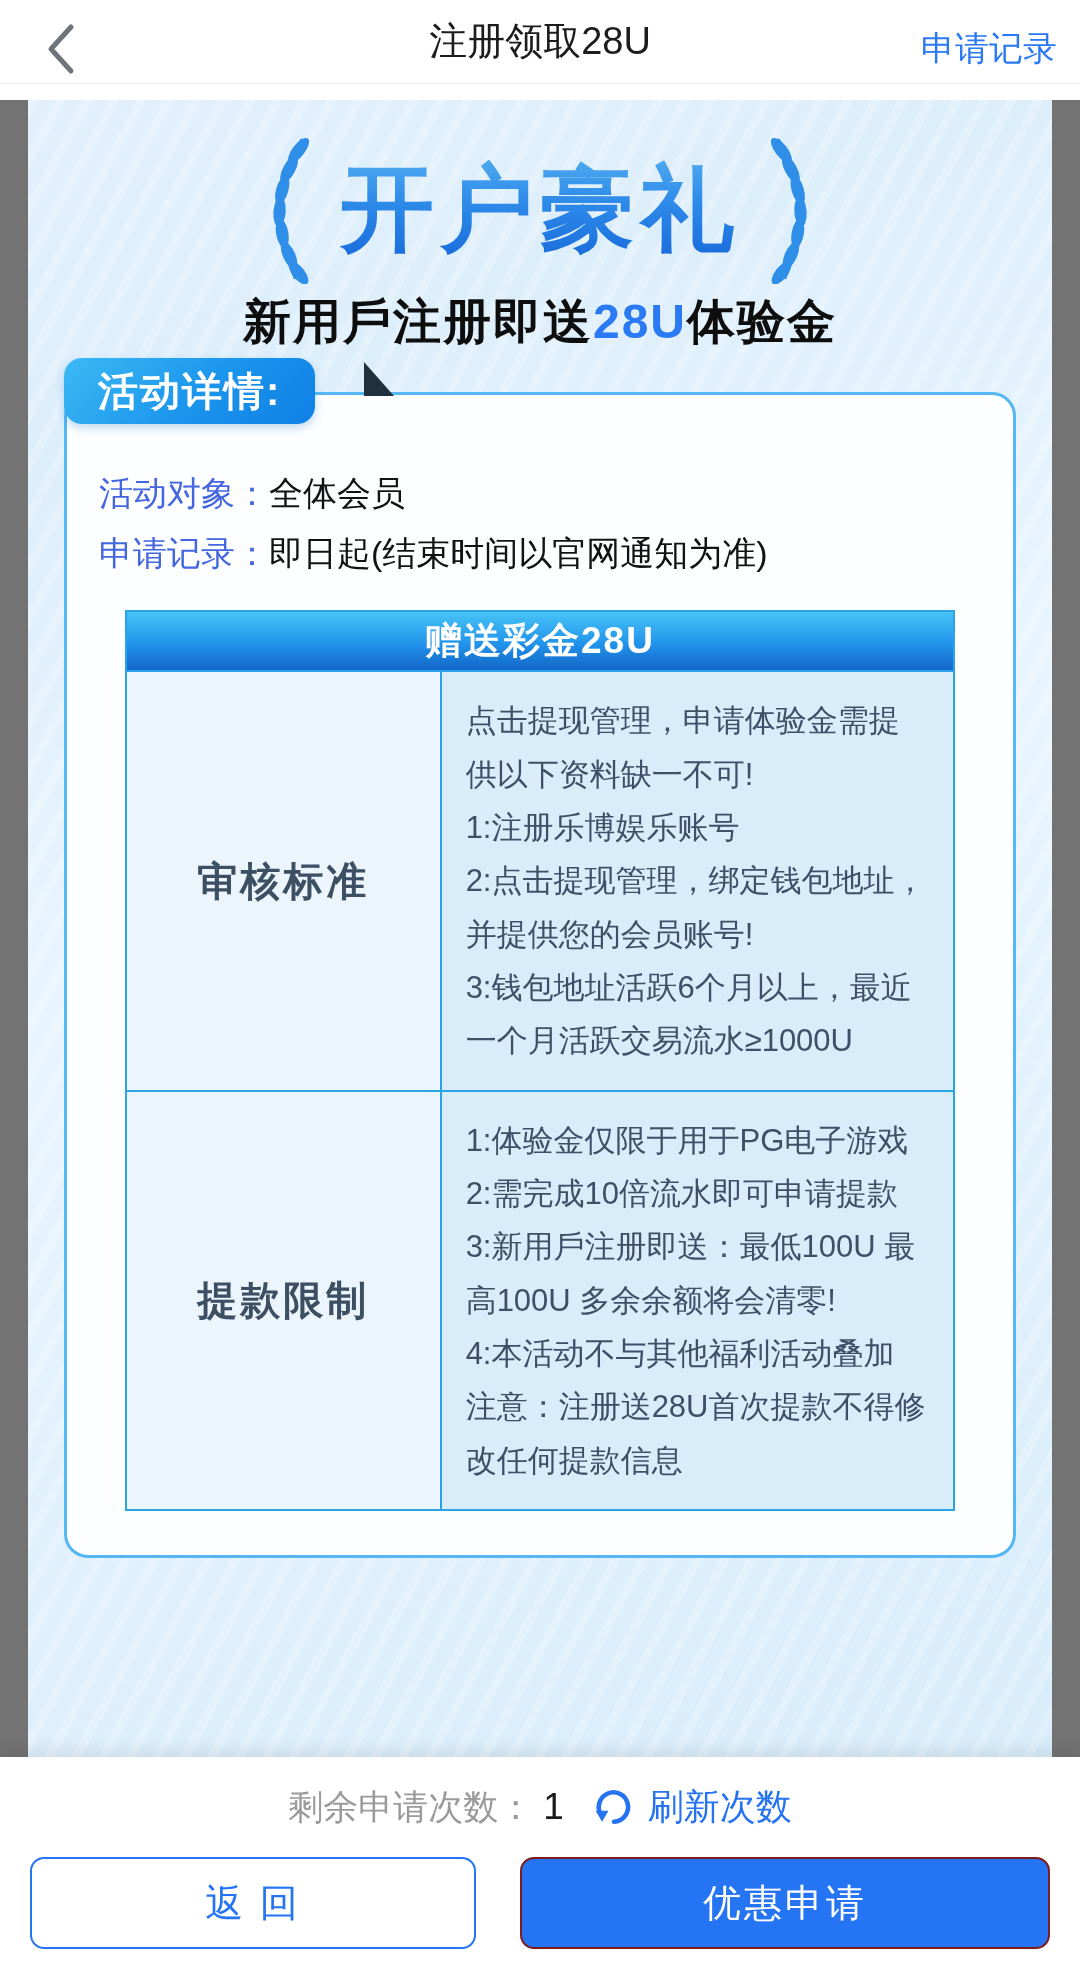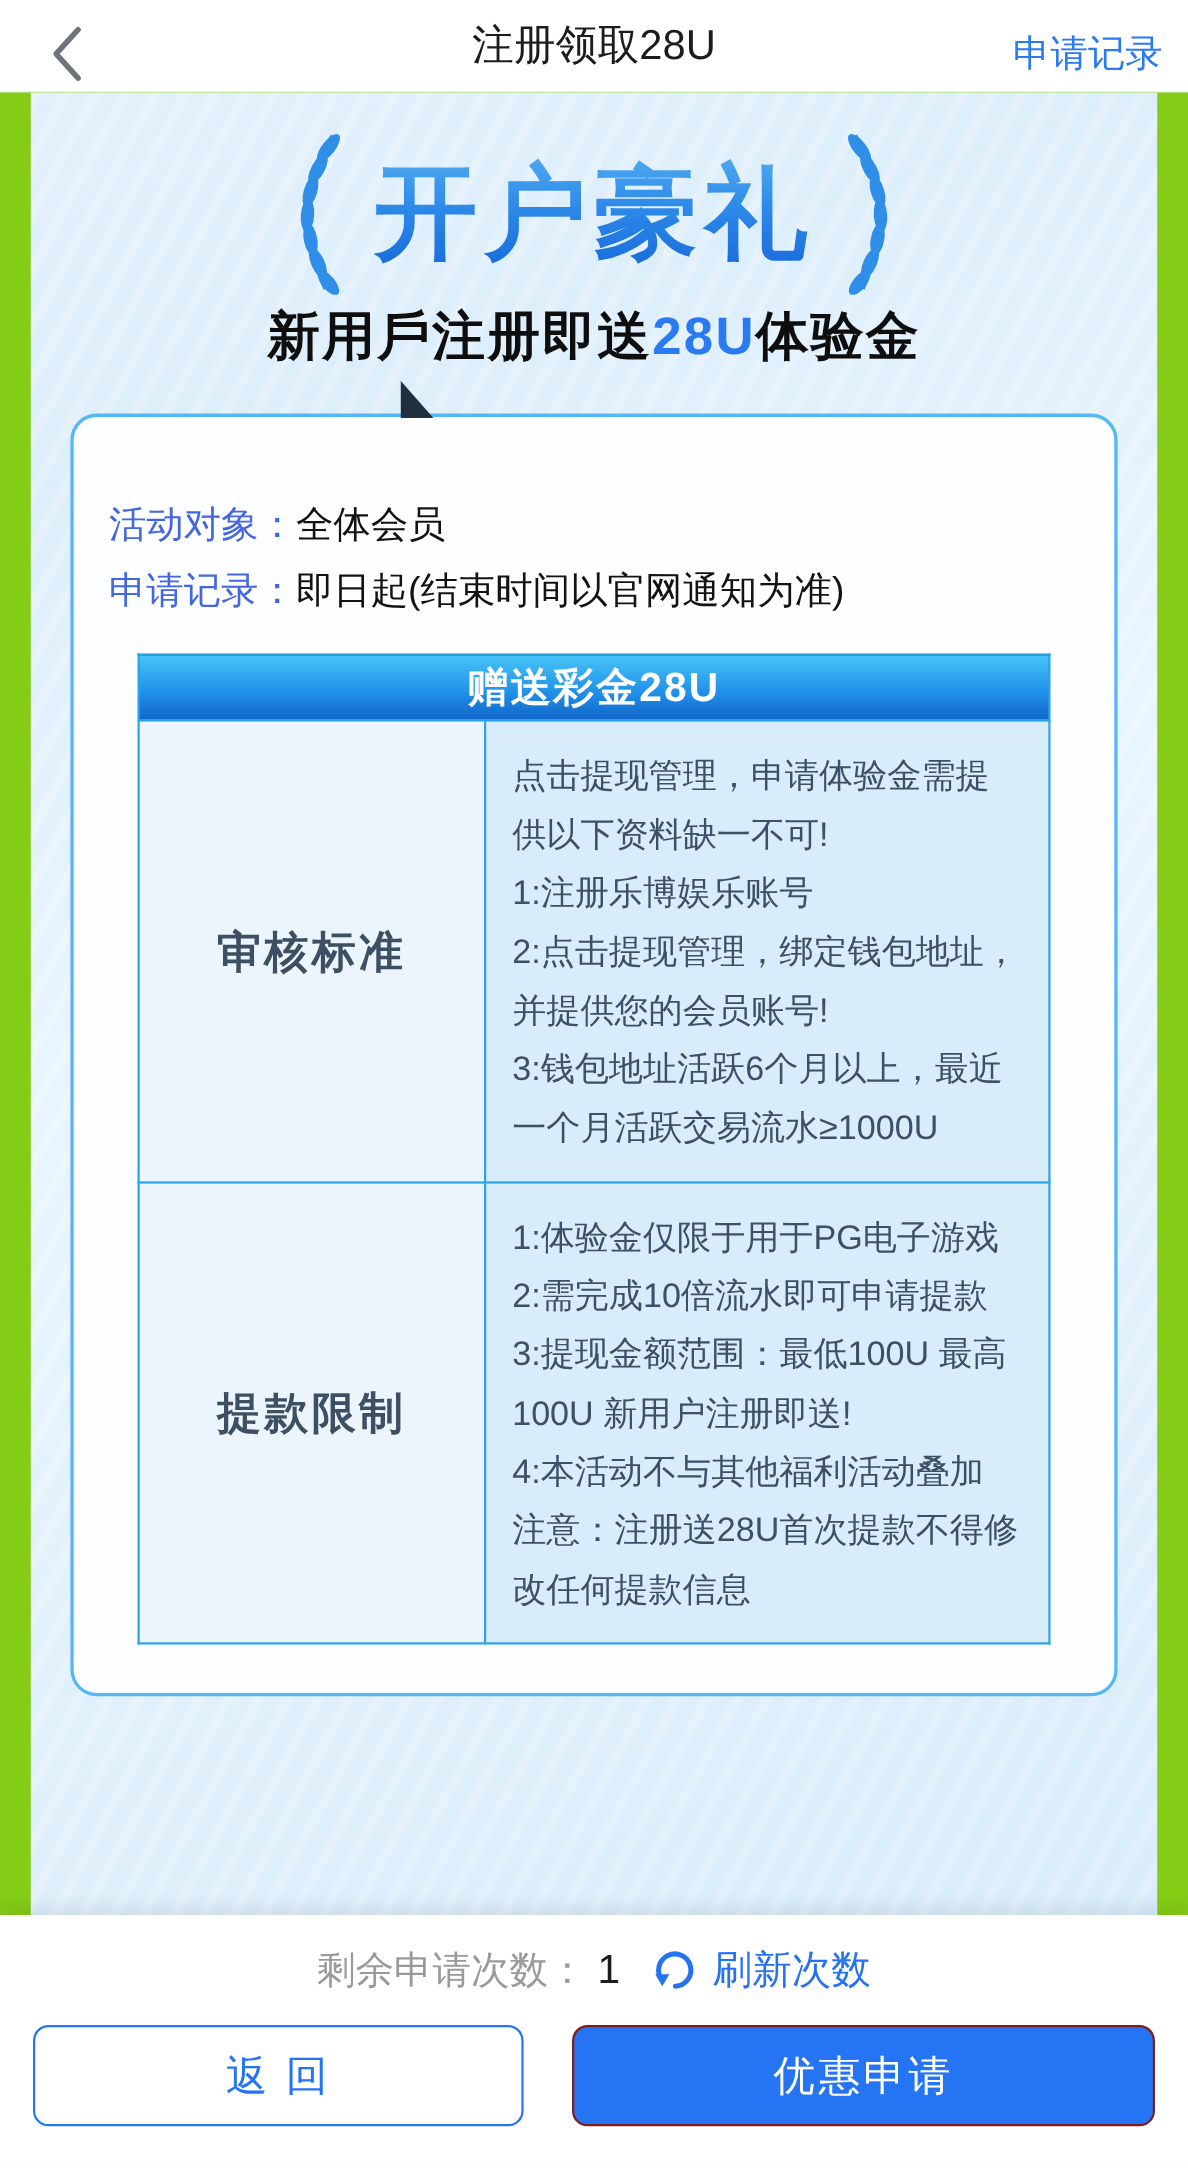--- a/index.html
+++ b/index.html
@@ -9,21 +9,21 @@
   
   .header { position:relative; height:84px; background:#ffffff;
     border-bottom:1px solid #ebebeb; display:flex; align-items:center; }
   .back-btn { position:absolute; left:26px; top:0; height:98px; width:70px;
     display:flex; align-items:center; justify-content:center; cursor:pointer; }
   .header-title { flex:1; text-align:center; font-size:38px; color:#1c1c1c; font-weight:500; }
   .records-link { position:absolute; right:23px; top:0; height:98px; display:flex;
     align-items:center; font-size:34px; color:#2a7af3; cursor:pointer; }
 
   
-  .scroll-area { position:relative; height:1657px; overflow:hidden; background:#84cc16; }
+  .scroll-area { position:relative; height:1657px; overflow:hidden; background:#737373;margin-top:16px; }
   .panel { position:relative; margin:0 28px; min-height:1657px;
     background:linear-gradient(160deg,#e2f0fc 0%,#ddeefb 18%,#e9f5fe 45%,#d8ecfa 100%); }
   .panel::before { content:""; position:absolute; inset:0; pointer-events:none;
     background:repeating-linear-gradient(118deg, rgba(255,255,255,0.22) 0 9px, rgba(255,255,255,0) 9px 24px); }
 
   
   .banner { position:relative; padding-top:34px; text-align:center; }
   .banner-row { display:flex; align-items:center; justify-content:center; gap:18px; }
   .banner-title { font-size:94px; font-weight:900; letter-spacing:6px;
     background:linear-gradient(180deg,#58b2f2 0%,#2d8ae9 45%,#1565d8 100%);
@@ -115,20 +115,21 @@
             <ellipse cx="18" cy="73" rx="4.5" ry="11" transform="rotate(-10 18 73)"></ellipse>
             <ellipse cx="23" cy="89" rx="4.5" ry="11" transform="rotate(-24 23 89)"></ellipse>
             <ellipse cx="30" cy="102" rx="4.5" ry="10" transform="rotate(-38 30 102)"></ellipse>
           </g>
         </svg>
       </div>
       <div class="banner-sub"><span>新用戶注册即送</span><span class="hl">28U</span><span>体验金</span></div>
     </div>
 
     <div class="card-wrap">
+      <div class="card-badge">活动详情:</div>
       <div class="badge-fold" style="left:300px;"></div>
       <div class="card">
         <div class="d-row"><span class="d-label">活动对象：</span><span><span>全体会员</span></span></div>
         <div class="d-row"><span class="d-label">申请记录：</span><span><span>即日起(结束时间以官网通知为准)</span></span></div>
 
         <table class="bonus-table">
           <tbody>
               <tr>
             <th colspan="2">赠送彩金28U</th>
           </tr>
@@ -140,21 +141,21 @@
                   <div>2:点击提现管理，绑定钱包地址，</div>
                   <div>并提供您的会员账号!</div>
                   <div>3:钱包地址活跃6个月以上，最近一个月活跃交易流水≥1000U</div>
                 </td>
           </tr>
           <tr>
             <td class="cell-label">提款限制</td>
             <td class="cell-lines">
                   <div>1:体验金仅限于用于PG电子游戏</div>
                   <div>2:需完成10倍流水即可申请提款</div>
-                  <div>3:提现金额范围：最低100U 最高100U 新用户注册即送!</div>
+                  <div>3:新用戶注册即送：最低100U 最高100U 多余余额将会清零!</div>
                   <div>4:本活动不与其他福利活动叠加</div>
                   <div>注意：注册送28U首次提款不得修改任何提款信息</div>
                 </td>
           </tr>
         </tbody>
           </table>
       </div>
     </div>
 
   </div>

